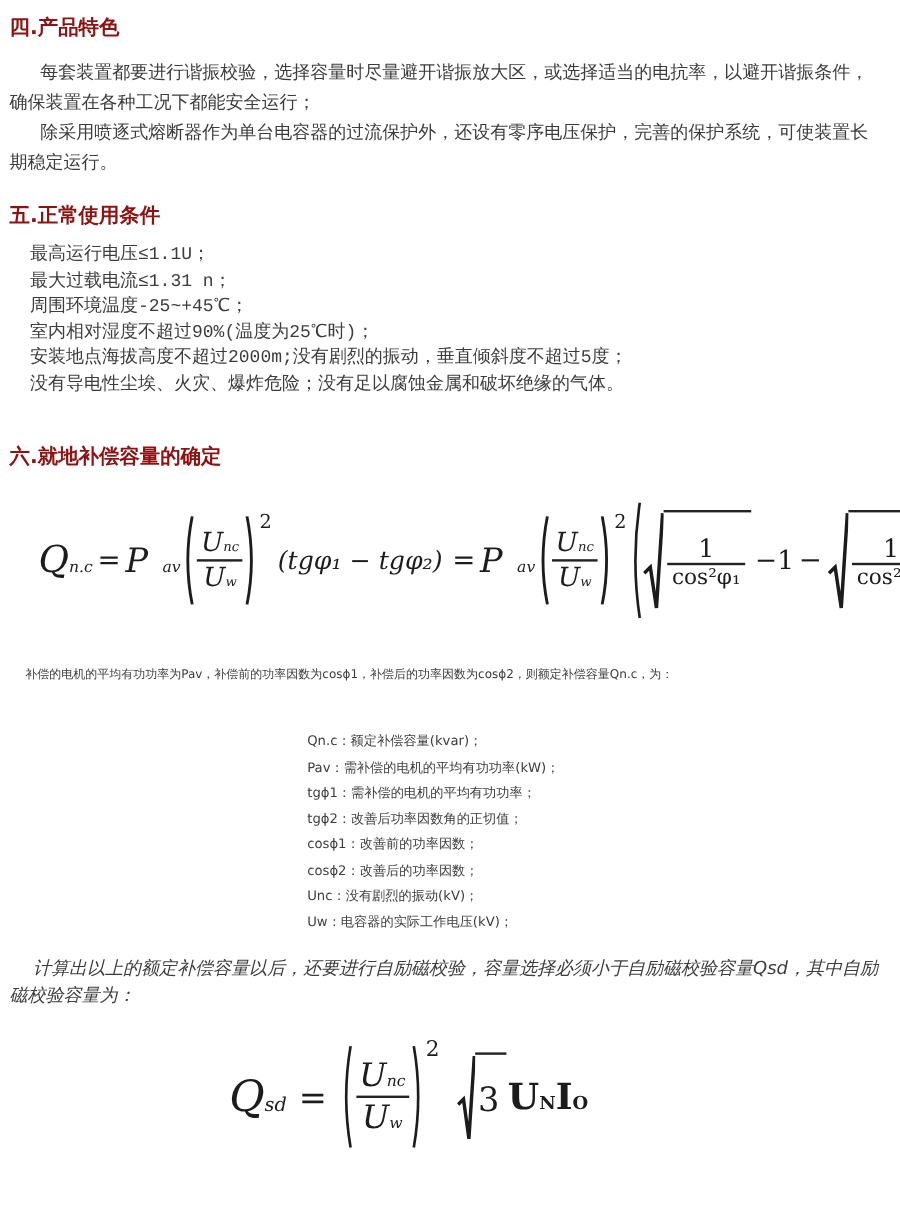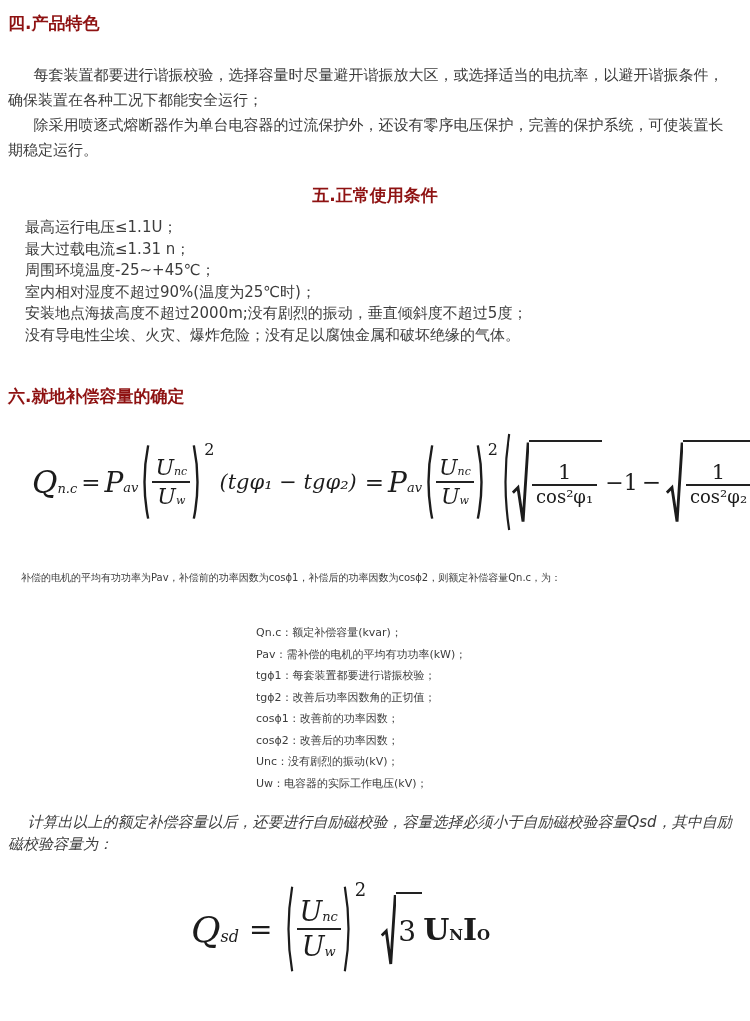--- a/index.html
+++ b/index.html
@@ -8,27 +8,27 @@
     background:#ffffff;
     font-family:"DejaVu Sans","Liberation Sans",sans-serif;
     color:#3c3c3c;
   }
   .page { position:relative; width:750px; height:1013px; padding:12px 8px 0 8px; box-sizing:border-box; }
 
   .heading {
     margin:0; color:#8e1212; font-size:17px; font-weight:700; line-height:23px;
     font-family:"DejaVu Sans","Liberation Sans",sans-serif;
   }
-  .h5head { margin-top:21px;text-align:center; }
+  .h5head { margin-top:21px; }
   .h6head { margin-top:39px; }
 
   .body-p { margin:0 6px 0 0; padding-left:0; font-size:15px; line-height:25px; text-indent:1.7em; }
-  .p-first { margin-top:28px; }
-
-  .cond-list { list-style:none; margin:10px 0 0 17px; padding:0; }
+  .p-first { margin-top:13px; }
+
+  .cond-list { list-style:none; margin:10px 0 0 17px; padding:0;font-family:Liberation Mono, monospace; }
   .cond-list li { font-size:15px; line-height:21.5px; }
 
   .intro-p { margin:25px 0 0 0; font-size:10px; line-height:22px; text-indent:1.3em; }
   .check-p { margin:17px 0 0 0; font-size:15px; line-height:22px; text-indent:1.3em;font-style:italic; }
 
   .defs { margin:33px 0 0 248px; }
   .defs div { font-size:11px; line-height:21.5px; }
 
   
   .formula {
@@ -36,21 +36,21 @@
     font-family:"DejaVu Serif","Liberation Serif",serif;
     color:#1c1c1c; white-space:nowrap;
   }
   .f1 { margin-top:14px; height:120px; padding-left:24px; }
   .f2 { margin-top:26px; height:96px; padding-left:183px; }
 
   .mit { font-style:italic; }
   .msym { display:inline-flex; align-items:baseline; }
   .msym sub { font-style:italic; }
   .f1 .qsym { font-size:31px; } .f1 .qsym sub { font-size:13px; }
-  .f1 .psym { font-size:28px; } .f1 .psym sub { font-size:13px; }
+  .f1 .psym { font-size:28px; } .f1 .psym sub { font-size:13px;margin-left:12px; }
   .f1 .mop { font-size:23px; margin:0 4px; }
   .f1 .mone { font-size:22px; margin-left:2px; }
 
   .frac { display:inline-flex; flex-direction:column; align-items:center; line-height:1.15; }
   .fnum, .fden { padding:1px 5px; text-align:center; }
   .fden { border-top:2px solid #222; }
   .f1 .fnum, .f1 .fden { font-size:22px; }
   .f1 .frac sub { font-size:11px; }
 
   .pgroup { display:inline-flex; align-items:center; margin:0 1px; }
@@ -181,21 +181,21 @@
       </span>
 
     </span>
   </div>
 
   <p class="intro-p">补偿的电机的平均有功功率为Pav，补偿前的功率因数为cosϕ1，补偿后的功率因数为cosϕ2，则额定补偿容量Qn.c，为：</p>
 
   <div class="defs">
     <div>Qn.c：额定补偿容量(kvar)；</div>
     <div>Pav：需补偿的电机的平均有功功率(kW)；</div>
-    <div>tgϕ1：每套装置都要进行谐振校验；</div>
+    <div>tgϕ1：需补偿的电机的平均有功功率；</div>
     <div>tgϕ2：改善后功率因数角的正切值；</div>
     <div>cosϕ1：改善前的功率因数；</div>
     <div>cosϕ2：改善后的功率因数；</div>
     <div>Unc：没有剧烈的振动(kV)；</div>
     <div>Uw：电容器的实际工作电压(kV)；</div>
   </div>
 
   <p class="check-p">计算出以上的额定补偿容量以后，还要进行自励磁校验，容量选择必须小于自励磁校验容量Qsd，其中自励磁校验容量为：</p>
 
   <div class="formula f2">

